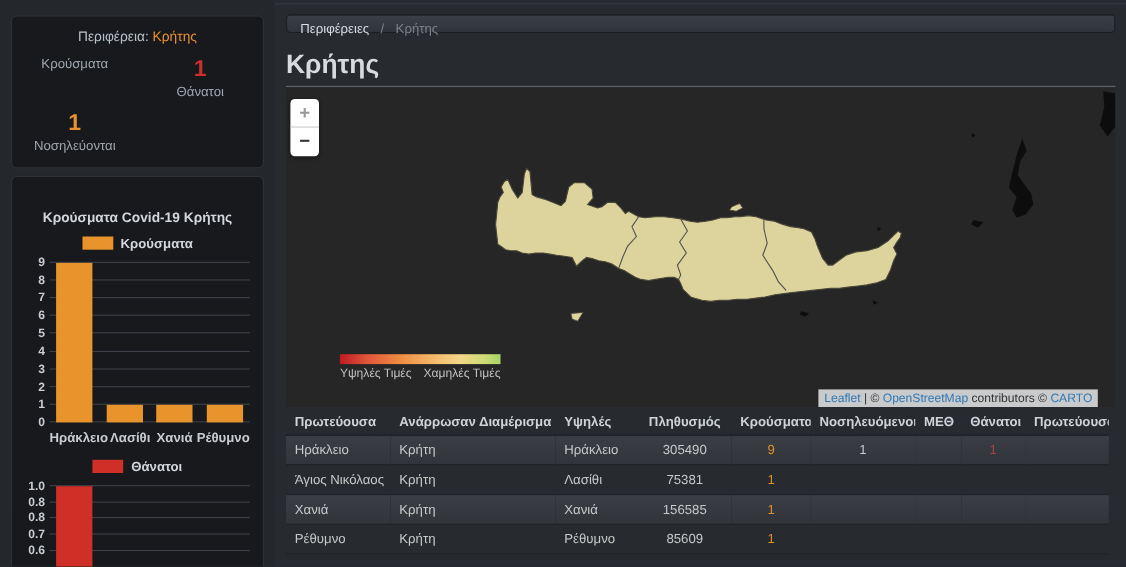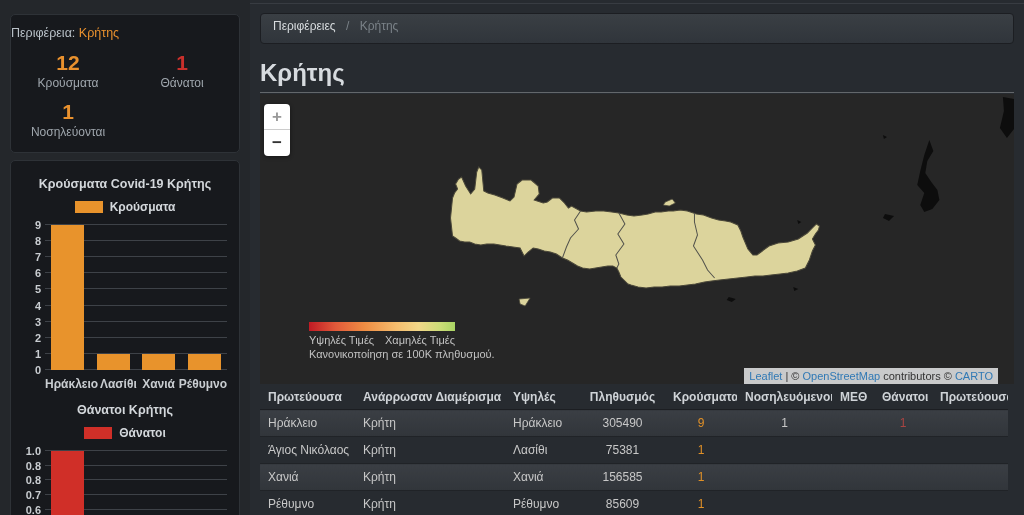--- a/index.html
+++ b/index.html
@@ -13,55 +13,55 @@
   .app { display: flex; width: 1024px; height: 515px; }
 
   
   .sidebar { flex: 0 0 250px; width: 250px; background: #24272b; padding-top: 14px; height: 600px; }
   .card {
     background: #17191d;
     border: 1px solid #2e3237;
     border-radius: 5px;
     margin: 0 10px 7px 10px;
   }
-  .region-line { font-size: 12.5px; padding-top: 11px; color: #b9c1c8; }
+  .region-line { text-align: center; font-size: 12.5px; padding-top: 11px; color: #b9c1c8; }
   .region-value { color: #e9912e; }
   .stats {
     display: grid; grid-template-columns: 1fr 1fr;
     row-gap: 9px; padding: 10px 0 13px 0; text-align: center;
   }
   .stat-value { font-size: 21px; font-weight: bold; line-height: 25px; }
   .stat-green { color: #5cb85c; }
   .stat-orange { color: #e9912e; }
   .stat-red { color: #c9302c; }
   .stat-label { font-size: 12px; color: #9fa6ad; margin-top: 1px; }
 
   .charts-card { height: 430px; padding: 0 4px; }
   .chart-title { text-align: center; font-weight: bold; font-size: 12.5px; color: #d3d7db; }
-  #chart1 .chart-title { padding-top: 16px; }
+  #chart1 .chart-title { padding-top: 30px; }
   #chart2 { margin-top: 12px; }
   .chart-legend { display: flex; align-items: center; justify-content: center; gap: 7px; margin: 9px 0 11px 0; }
   .legend-swatch { width: 28px; height: 12px; }
   .legend-label { font-weight: bold; font-size: 12px; color: #d3d7db; }
   .chart-plot { position: relative; margin: 0 8px 0 30px; }
   #chart1 .chart-plot { height: 145px; }
   #chart2 .chart-plot { height: 147px; }
   .gridline { position: absolute; left: 0; right: 0; height: 1px; background: #3e4248; }
   .ytick {
     position: absolute; left: -30px; width: 26px; text-align: right;
     font-size: 11px; font-weight: bold; color: #c9cdd1; transform: translateY(50%);
   }
   .bar { position: absolute; bottom: 0; z-index: 2; }
   .chart-xlabels { display: flex; margin: 7px 8px 0 30px; }
   .xlabel { flex: 1; text-align: center; font-weight: bold; font-size: 12px; color: #c9cdd1; }
 
   
   .main { flex: 1; padding: 0 10px; margin-top: 3px; border-top: 1px solid #383c42; }
   .breadcrumb {
-    margin-top: 9px; height: 31px; line-height: 25px;
+    margin-top: 9px; height: 17px; line-height: 25px;
     background: linear-gradient(#3a3f44, #30353b);
     border: 1px solid #1c1e22; border-radius: 4px;
     padding: 0 12px; font-size: 12px;
   }
   .breadcrumb .bc-root { color: #d8dcdf; cursor: pointer; }
   .breadcrumb .bc-sep { color: #7a8288; margin: 0 7px; }
   .breadcrumb .bc-current { color: #7a8288; }
   .page-title { margin: 14px 0 0 0; font-size: 24px; line-height: 29px; font-weight: bold; color: #d7dbdf; }
   .title-rule { border: 0; border-top: 1px solid #63676b; margin: 5px 0 0 0; }
 
@@ -109,21 +109,20 @@
 
   <aside class="sidebar">
 
     <div class="card">
       <div class="region-line">
         <span>Περιφέρεια:</span>
         <span class="region-value">Κρήτης</span>
       </div>
       <div class="stats">
         <div>
-          <div class="stat-value stat-orange">12</div>
           <div class="stat-label">Κρούσματα</div>
         </div>
         <div>
           <div class="stat-value stat-red">1</div>
           <div class="stat-label">Θάνατοι</div>
         </div>
         <div>
           <div class="stat-value stat-orange">1</div>
           <div class="stat-label">Νοσηλεύονται</div>
         </div>
@@ -164,21 +163,20 @@
             <div class="bar" style="left: 78.5%; width: 18%; height: 11.1111%; background: rgb(232, 147, 44);"></div>
           </div>
         <div class="chart-xlabels">
             <div class="xlabel">Ηράκλειο</div>
             <div class="xlabel">Λασίθι</div>
             <div class="xlabel">Χανιά</div>
             <div class="xlabel">Ρέθυμνο</div>
           </div>
       </div>
       <div id="chart2">
-        <div class="chart-title">Θάνατοι Κρήτης</div>
         <div class="chart-legend">
           <span class="legend-swatch" style="background: rgb(208, 47, 40);"></span>
           <span class="legend-label">Θάνατοι</span>
         </div>
         <div class="chart-plot">
             <div class="gridline" style="bottom: 60%;"></div>
             <div class="ytick" style="bottom: 60%;">0.6</div>
             <div class="gridline" style="bottom: 70%;"></div>
             <div class="ytick" style="bottom: 70%;">0.7</div>
             <div class="gridline" style="bottom: 80%;"></div>
@@ -230,21 +228,20 @@
         <div class="zoom-btn zoom-in">+</div>
         <div class="zoom-btn zoom-out">−</div>
       </div>
 
       <div class="map-legend">
         <div class="legend-bar"></div>
         <div class="legend-minmax">
           <span>Υψηλές Τιμές</span>
           <span>Χαμηλές Τιμές</span>
         </div>
-        <div class="legend-note">Κανονικοποίηση σε 100K πληθυσμού.</div>
       </div>
 
       <div class="attribution">
         <span class="attr-link">Leaflet</span><span> | © </span><span class="attr-link">OpenStreetMap</span><span> contributors © </span><span class="attr-link">CARTO</span>
       </div>
     </div>
 
     <table class="data">
       <colgroup>
         <col style="width:95px">

